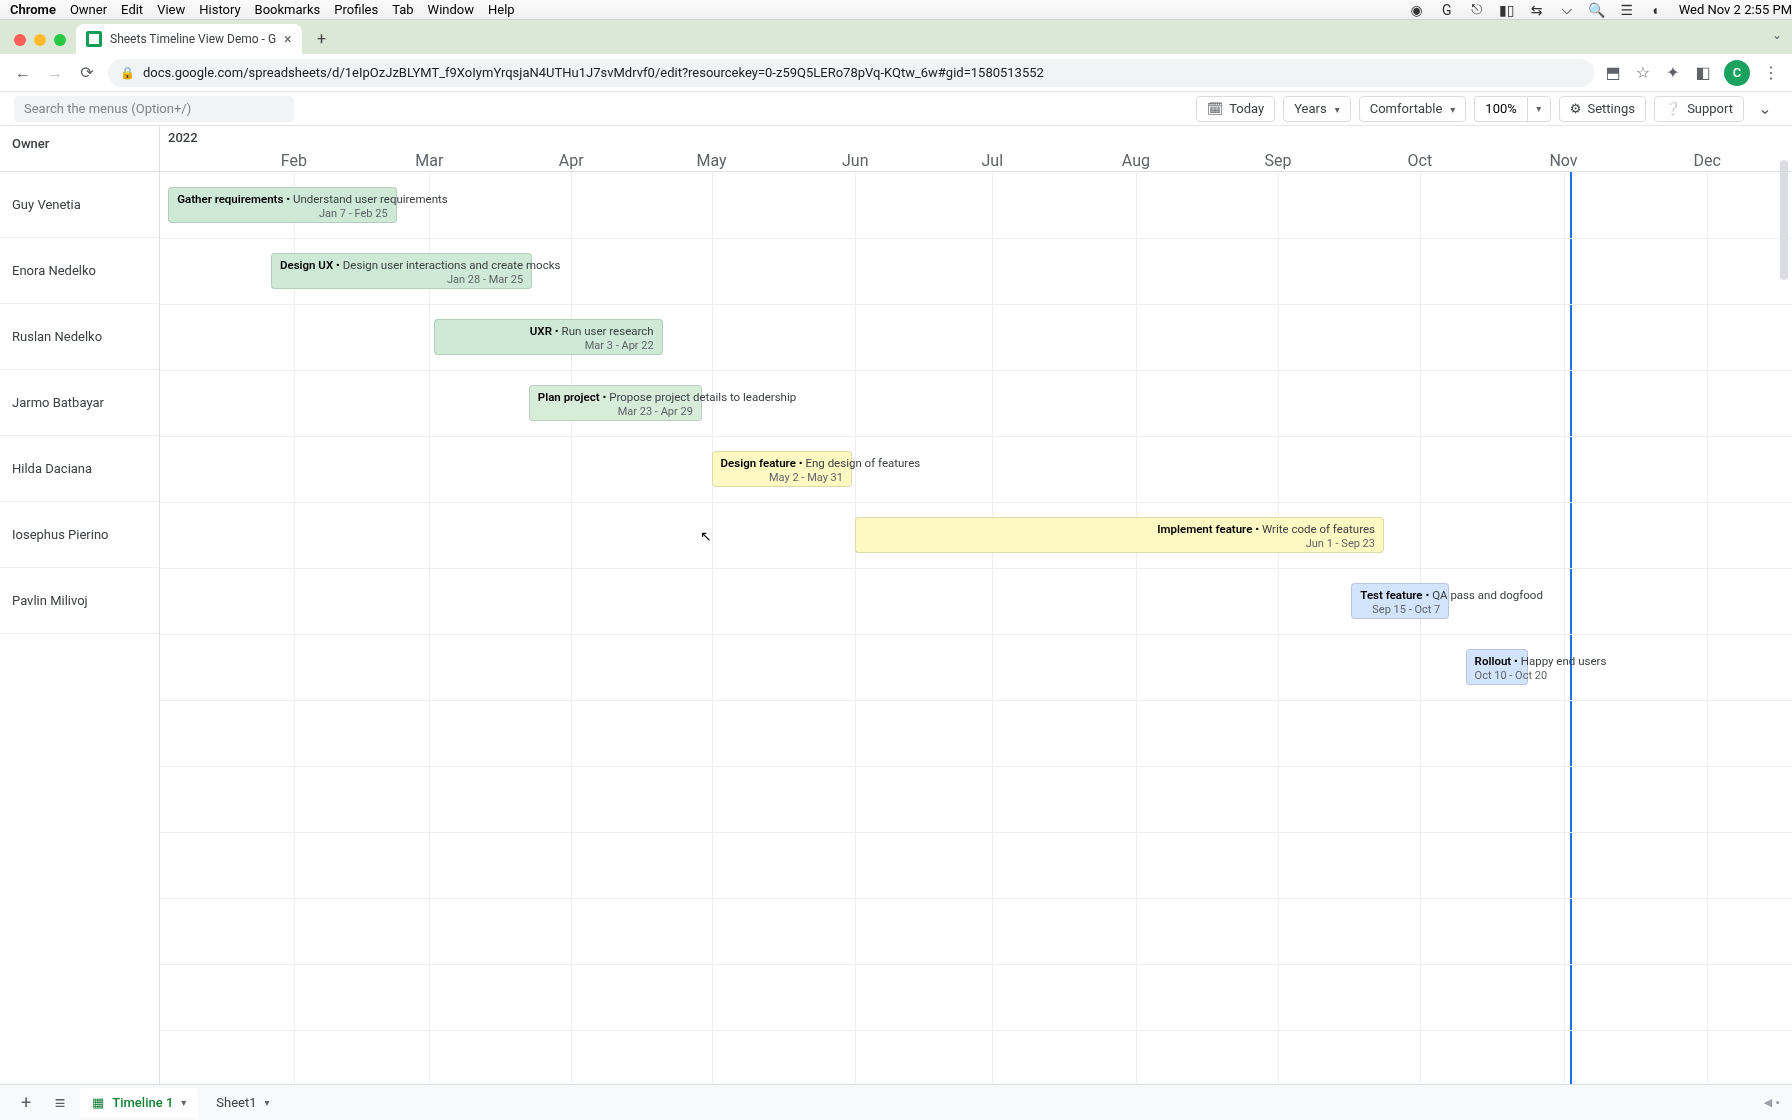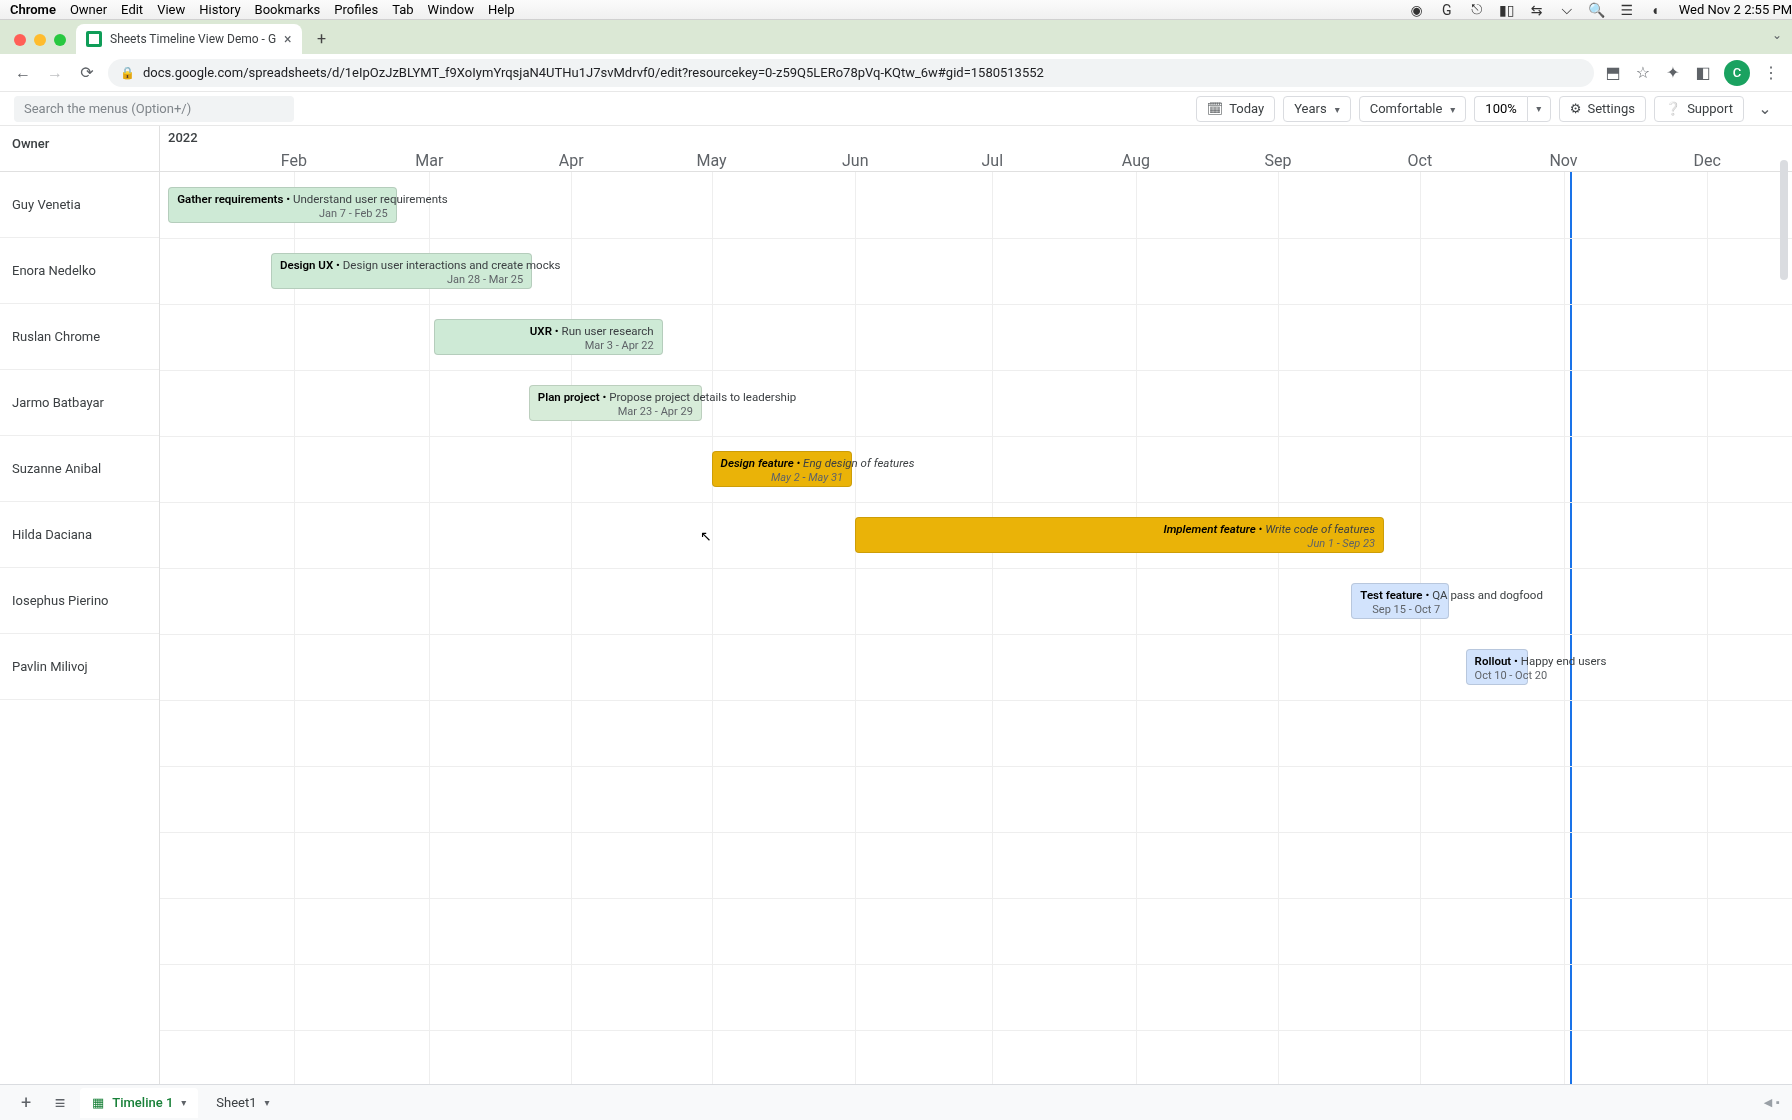--- a/index.html
+++ b/index.html
@@ -65,21 +65,21 @@
 .today { position:absolute; top:-16px; bottom:0; width:2px; background:#1a73e8; }
 .today::before{content:"";position:absolute;top:0;left:-4px;width:10px;height:10px;border-radius:50%;background:#1a73e8;}
 
 .card { position:absolute; height:36px; border-radius:4px; padding:4px 8px; font-size:11.5px; line-height:1.3; overflow:visible; white-space:nowrap; border:1px solid rgba(0,0,0,.12); }
 .card .title { font-weight:600; display:inline; }
 .card .sep { display:inline; }
 .card .desc { display:inline; color:#3c4043; font-weight:400; }
 .card .dates { font-size:11px; color:#5f6368; display:block; }
 .c-green { background:#ceead6; }
 .c-green-l { background:#d7ecd9; }
-.c-yellow { background:#eab308;font-style:italic; }
+.c-yellow { background:#fef9c3; }
 .c-blue { background:#d2e3fc; }
 .cursor-simple{position:absolute;font-size:14px;color:#000;}
 
 
 .sheettabs { position:fixed; bottom:0; left:0; right:0; height:36px; background:#f8f9fa; border-top:1px solid #dadce0; display:flex; align-items:center; padding:0 12px; gap:6px; }
 .stbtn { width:28px; height:28px; display:flex; align-items:center; justify-content:center; color:#5f6368; border-radius:4px; font-size:18px; }
 .stab { height:30px; padding:0 12px; display:flex; align-items:center; gap:8px; font-size:13px; color:#3c4043; border-radius:4px 4px 0 0; position:relative; }
 .stab.active { background:#fff; color:#188038; font-weight:500; }
 .stab .dd{font-size:10px;color:#5f6368;}
 .sheettabs .rightcorner{margin-left:auto;display:flex;gap:4px;color:#9aa0a6;font-size:11px;}
@@ -199,23 +199,22 @@
           <span class="month" style="left: 77.2%;">Oct</span>
           <span class="month" style="left: 86%;">Nov</span>
           <span class="month" style="left: 94.8%;">Dec</span>
         </div>
     </div>
   </div>
   <div class="tl-body">
     <div class="ownercol" id="ownercol">
         <div class="ownerrow">Guy Venetia</div>
         <div class="ownerrow">Enora Nedelko</div>
-        <div class="ownerrow">Ruslan Chrome</div>
+        <div class="ownerrow">Ruslan Nedelko</div>
         <div class="ownerrow">Jarmo Batbayar</div>
-        <div class="ownerrow">Suzanne Anibal</div>
         <div class="ownerrow">Hilda Daciana</div>
         <div class="ownerrow">Iosephus Pierino</div>
         <div class="ownerrow">Pavlin Milivoj</div>
       </div>
     <div class="gridcol" id="gridcol">
       <span class="cursor-simple" style="left:540px;top:356px;">↖</span>
     <div class="vline" style="left: 8.2%;"></div>
         <div class="vline" style="left: 16.5%;"></div>
         <div class="vline" style="left: 25.2%;"></div>
         <div class="vline" style="left: 33.8%;"></div>

